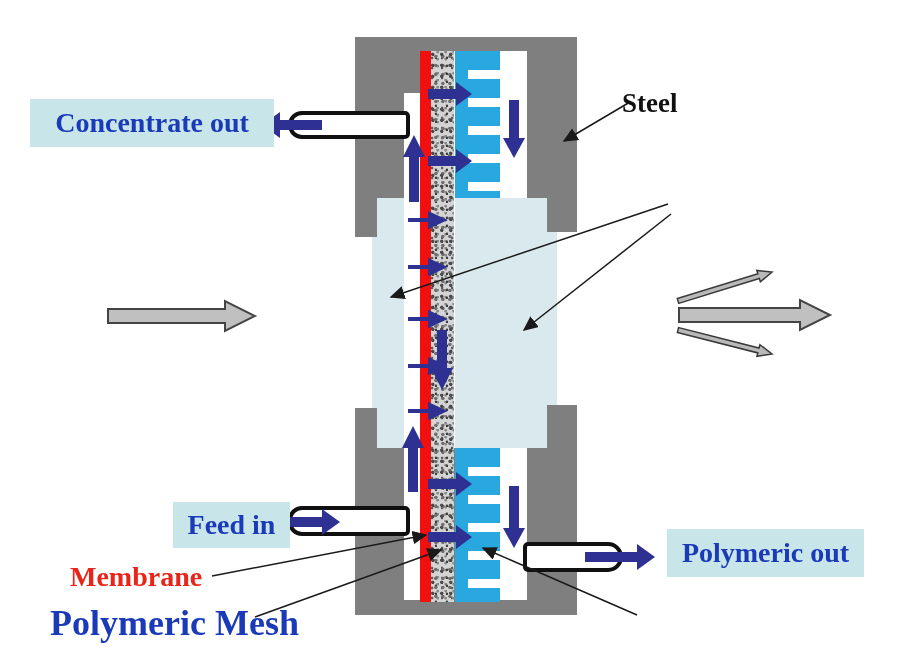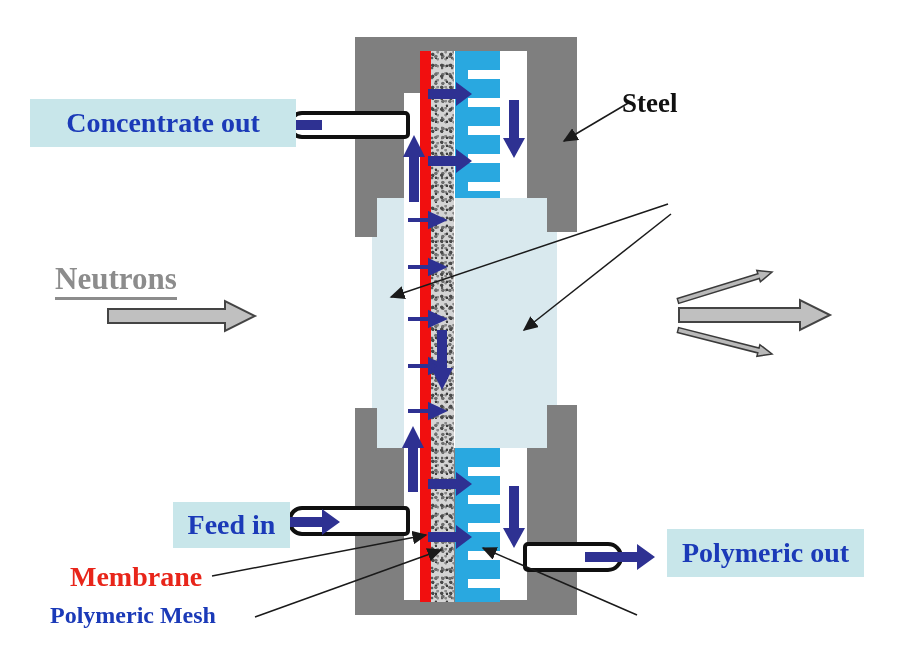--- a/index.html
+++ b/index.html
@@ -111,37 +111,34 @@
     <polygon fill="#b9b9b9" stroke="#3a3a3a" stroke-width="1.5" points="677.4,332.4 757.8,352.9 756.9,356.3 772,354 759.9,344.7 759,348.1 678.6,327.6"></polygon>
 
     <line x1="630" y1="102" x2="564" y2="141" stroke="#1a1a1a" stroke-width="1.5" marker-end="url(#ah)"></line>
     <line x1="668" y1="204" x2="391" y2="297" stroke="#1a1a1a" stroke-width="1.5" marker-end="url(#ah)"></line>
     <line x1="671" y1="214" x2="524" y2="330" stroke="#1a1a1a" stroke-width="1.5" marker-end="url(#ah)"></line>
     <line x1="212" y1="576" x2="426" y2="535" stroke="#1a1a1a" stroke-width="1.5" marker-end="url(#ah)"></line>
     <line x1="255" y1="617" x2="441" y2="550" stroke="#1a1a1a" stroke-width="1.5" marker-end="url(#ah)"></line>
     <line x1="637" y1="615" x2="483" y2="548" stroke="#1a1a1a" stroke-width="1.5" marker-end="url(#ah)"></line>
   </svg>
 
-  <div class="abs box lbl blue-txt" style="left:30px;top:99px;width:266px;height:48px;font-size:28px;">
+  <div class="abs box lbl blue-txt" style="left:30px;top:99px;width:244px;height:48px;font-size:28px;">
     <span>Concentrate out</span>
   </div>
 
-  <div class="abs lbl gray-txt" style="left:55px;top:261px;font-size:31px;">
-    <span style="border-bottom:3px solid #8c8c8c;padding-bottom:1px;">Neutrons</span>
-  </div>
 
   <div class="abs box lbl blue-txt" style="left:137px;top:502px;width:117px;height:46px;font-size:28px;margin-left:36px;">
     <span>Feed in</span>
   </div>
 
   <div class="abs lbl red-txt" style="left:70px;top:561px;font-size:28px;">
     <span>Membrane</span>
   </div>
 
-  <div class="abs lbl blue-txt" style="left:50px;top:602px;font-size:24px;text-align:center;">
+  <div class="abs lbl blue-txt" style="left:50px;top:602px;font-size:36px;text-align:center;">
     <span>Polymeric Mesh</span>
   </div>
 
   <div class="abs lbl black-txt" style="left:622px;top:88px;font-size:27px;">
     <span>Steel</span>
   </div>
 
 
   <div class="abs box lbl blue-txt" style="left:667px;top:529px;width:197px;height:48px;font-size:28px;">
     <span>Polymeric out</span>

